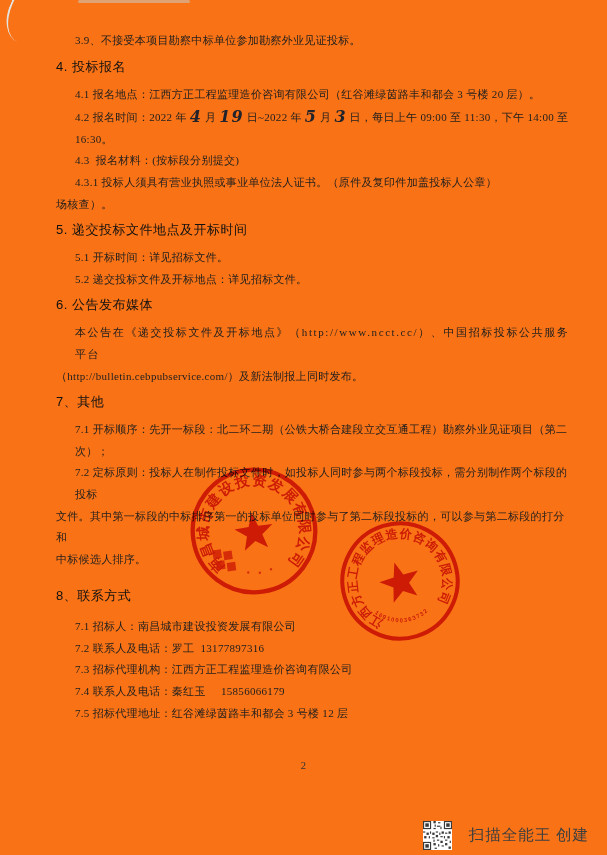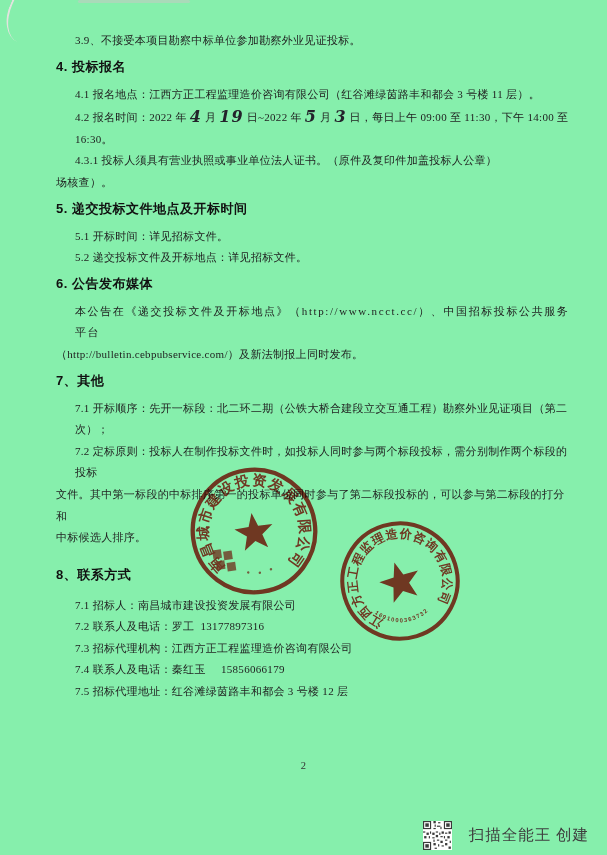--- a/index.html
+++ b/index.html
@@ -4,21 +4,21 @@
 <style>
   html,body{margin:0;padding:0;}
   body{
     width:607px;height:855px;
     background:#e9e9e7;
     font-family:"Liberation Serif","DejaVu Serif",serif;
   }
   .page{
     position:relative;
     width:607px;height:855px;
-    background:#86efac;
+    background:#f97316;
     overflow:hidden;
     color:#222;
   }
   
   .fold-mark{
     position:absolute;left:10px;top:-26px;width:46px;height:72px;
     border-left:2px solid #e3e3df;border-radius:45%;
     transform:rotate(24deg);
   }
   .top-smudge{
@@ -31,21 +31,21 @@
   }
   .line{
     font-size:11px;
     line-height:21.6px;
     letter-spacing:.3px;
     white-space:pre-wrap;
     color:#1e1e1e;
   }
   .line.h{
     font-family:"Liberation Sans","DejaVu Sans",sans-serif;
-    font-weight:700;font-size:13px;color:#111;
+    font-weight:400;font-size:13px;color:#111;
     line-height:22px;margin-top:4px;margin-bottom:6px;letter-spacing:.5px;
   }
   .line.h8{margin-top:15px;margin-bottom:9px;}
   .line.ind{padding-left:19px;}
   .line.sp{letter-spacing:1.6px;}
   .hw{
     font-family:"DejaVu Serif","Liberation Serif",serif;
     font-style:italic;font-weight:700;font-size:16px;
     letter-spacing:1px;position:relative;top:1px;color:#23232b;
   }
@@ -76,22 +76,23 @@
 <body>
 
 <div class="page">
 
   <div class="fold-mark"></div>
   <div class="top-smudge"></div>
 
   <div class="content" id="doc-lines">
       <div class="line ind">3.9、不接受本项目勘察中标单位参加勘察外业见证投标。</div>
       <div class="line h">4. 投标报名</div>
-      <div class="line ind">4.1 报名地点：江西方正工程监理造价咨询有限公司（红谷滩绿茵路丰和都会 3 号楼 11 层）。</div>
+      <div class="line ind">4.1 报名地点：江西方正工程监理造价咨询有限公司（红谷滩绿茵路丰和都会 3 号楼 20 层）。</div>
       <div class="line ind"><span>4.2 报名时间：2022 年 </span><span class="hw">4</span><span> 月 </span><span class="hw">19</span><span> 日~2022 年 </span><span class="hw">5</span><span> 月 </span><span class="hw">3</span><span> 日，每日上午 09:00 至 11:30，下午 14:00 至 16:30。</span></div>
+      <div class="line ind">4.3  报名材料：(按标段分别提交)</div>
       <div class="line ind">4.3.1 投标人须具有营业执照或事业单位法人证书。（原件及复印件加盖投标人公章）</div>
       <div class="line ">场核查）。</div>
       <div class="line h">5. 递交投标文件地点及开标时间</div>
       <div class="line ind">5.1 开标时间：详见招标文件。</div>
       <div class="line ind">5.2 递交投标文件及开标地点：详见招标文件。</div>
       <div class="line h">6. 公告发布媒体</div>
       <div class="line ind sp">本公告在《递交投标文件及开标地点》（http://www.ncct.cc/）、中国招标投标公共服务平台</div>
       <div class="line ">（http://bulletin.cebpubservice.com/）及新法制报上同时发布。</div>
       <div class="line h">7、其他</div>
       <div class="line ind">7.1 开标顺序：先开一标段：北二环二期（公铁大桥合建段立交互通工程）勘察外业见证项目（第二次）；</div>

